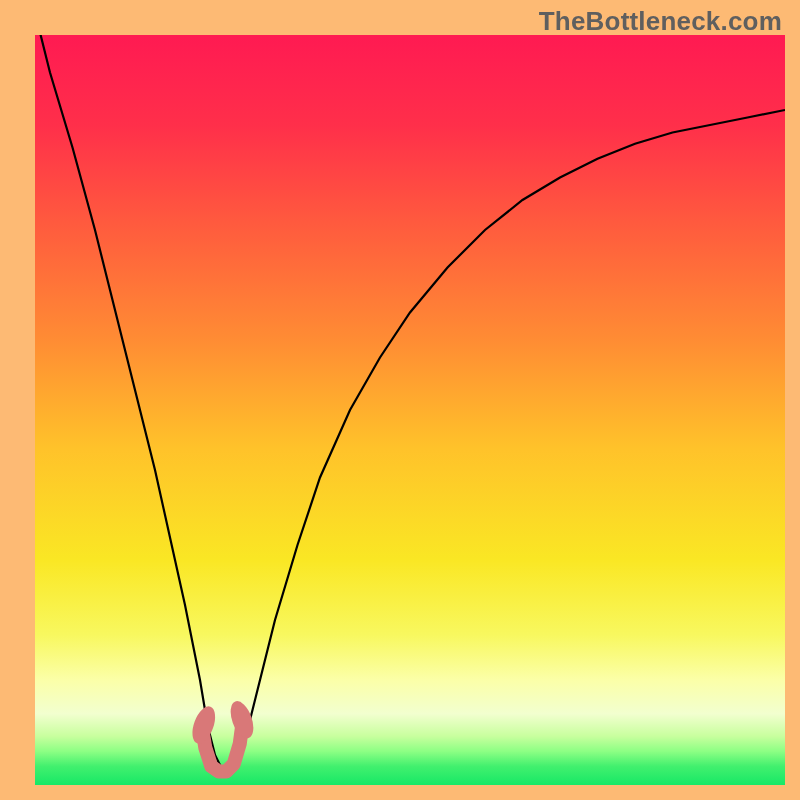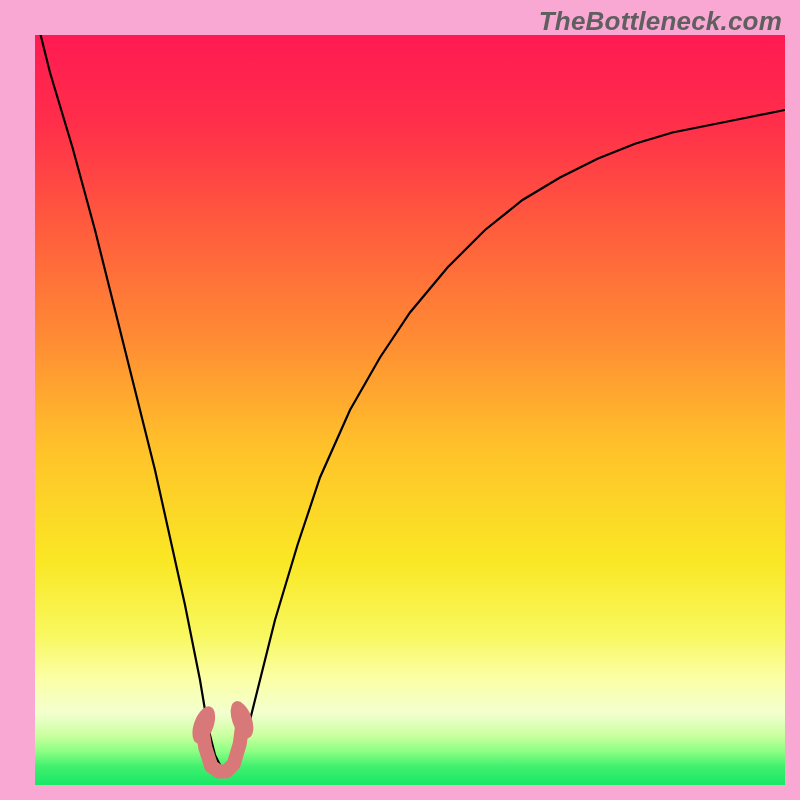--- a/index.html
+++ b/index.html
@@ -9,22 +9,21 @@
     height: 800px;
     background: #000;
     overflow: hidden;
   }
   .frame {
     position: absolute;
     left: 0;
     top: 0;
     width: 800px;
     height: 800px;
-    background: #f9a8d4;
-    font-style: italic;
+    background: #fdba74;
   }
   .plot-area {
     position: absolute;
     left: 35px;
     top: 35px;
     width: 750px;
     height: 750px;
     overflow: hidden;
   }
   .gradient {

